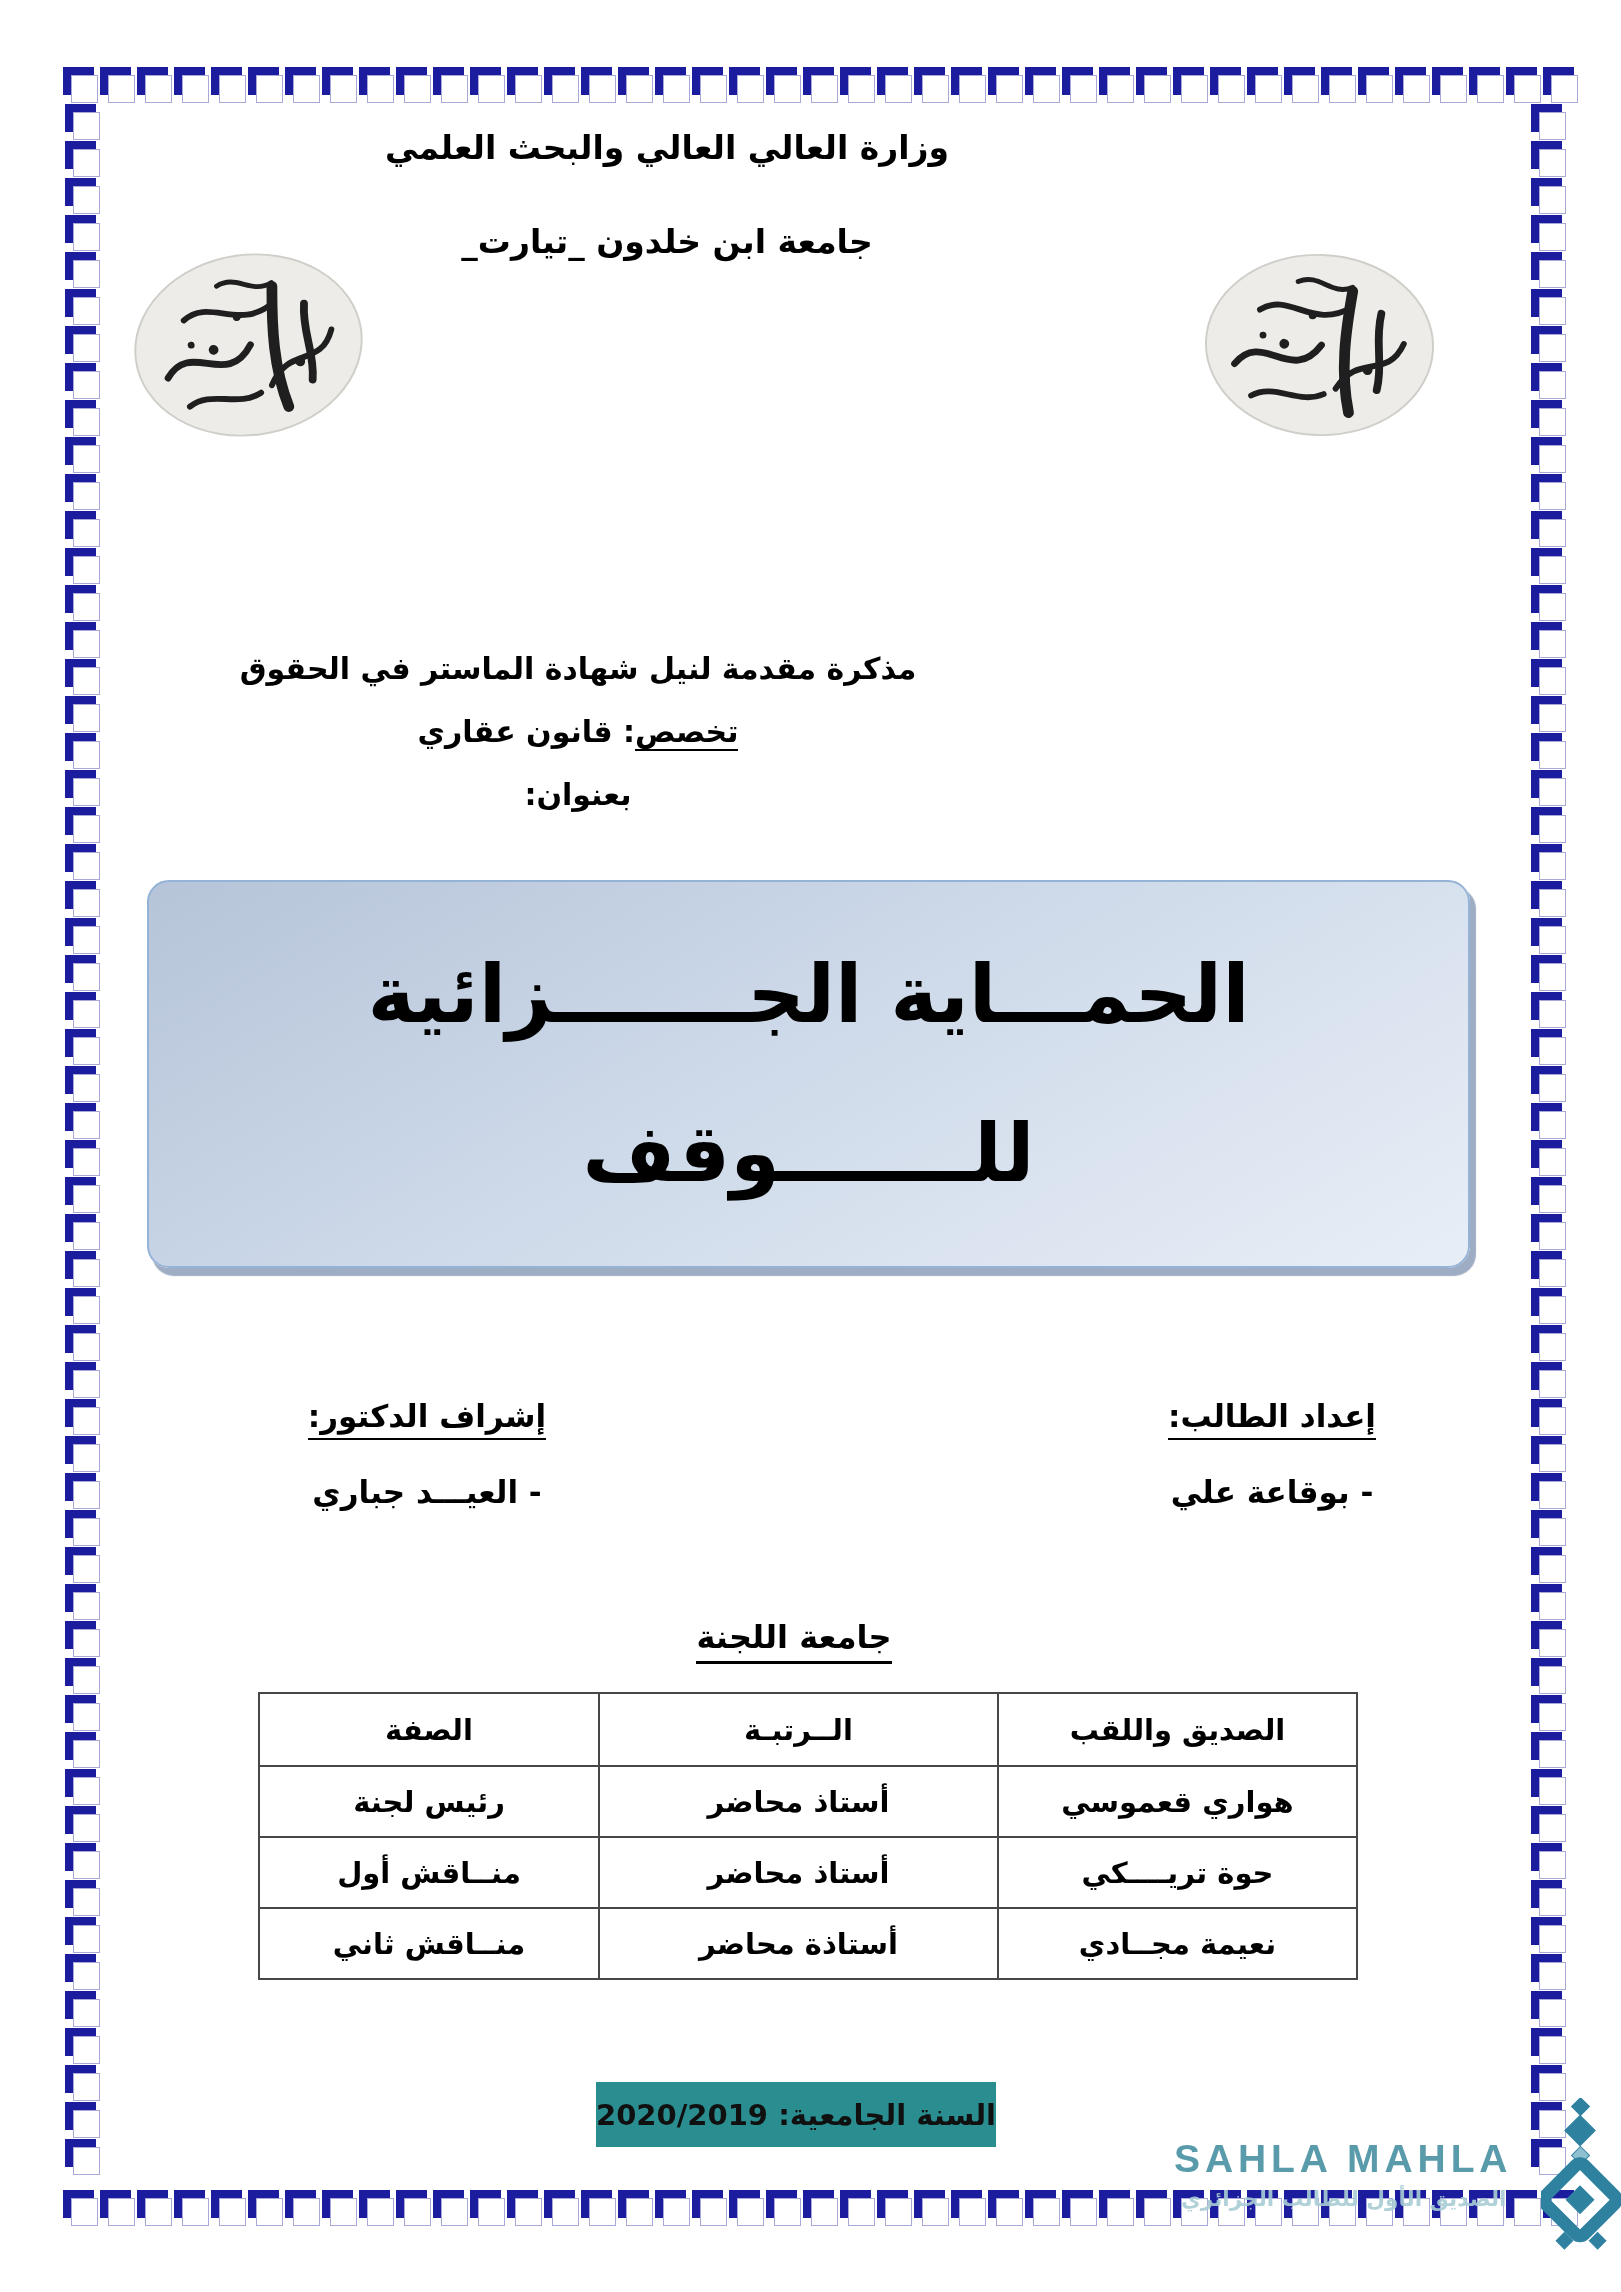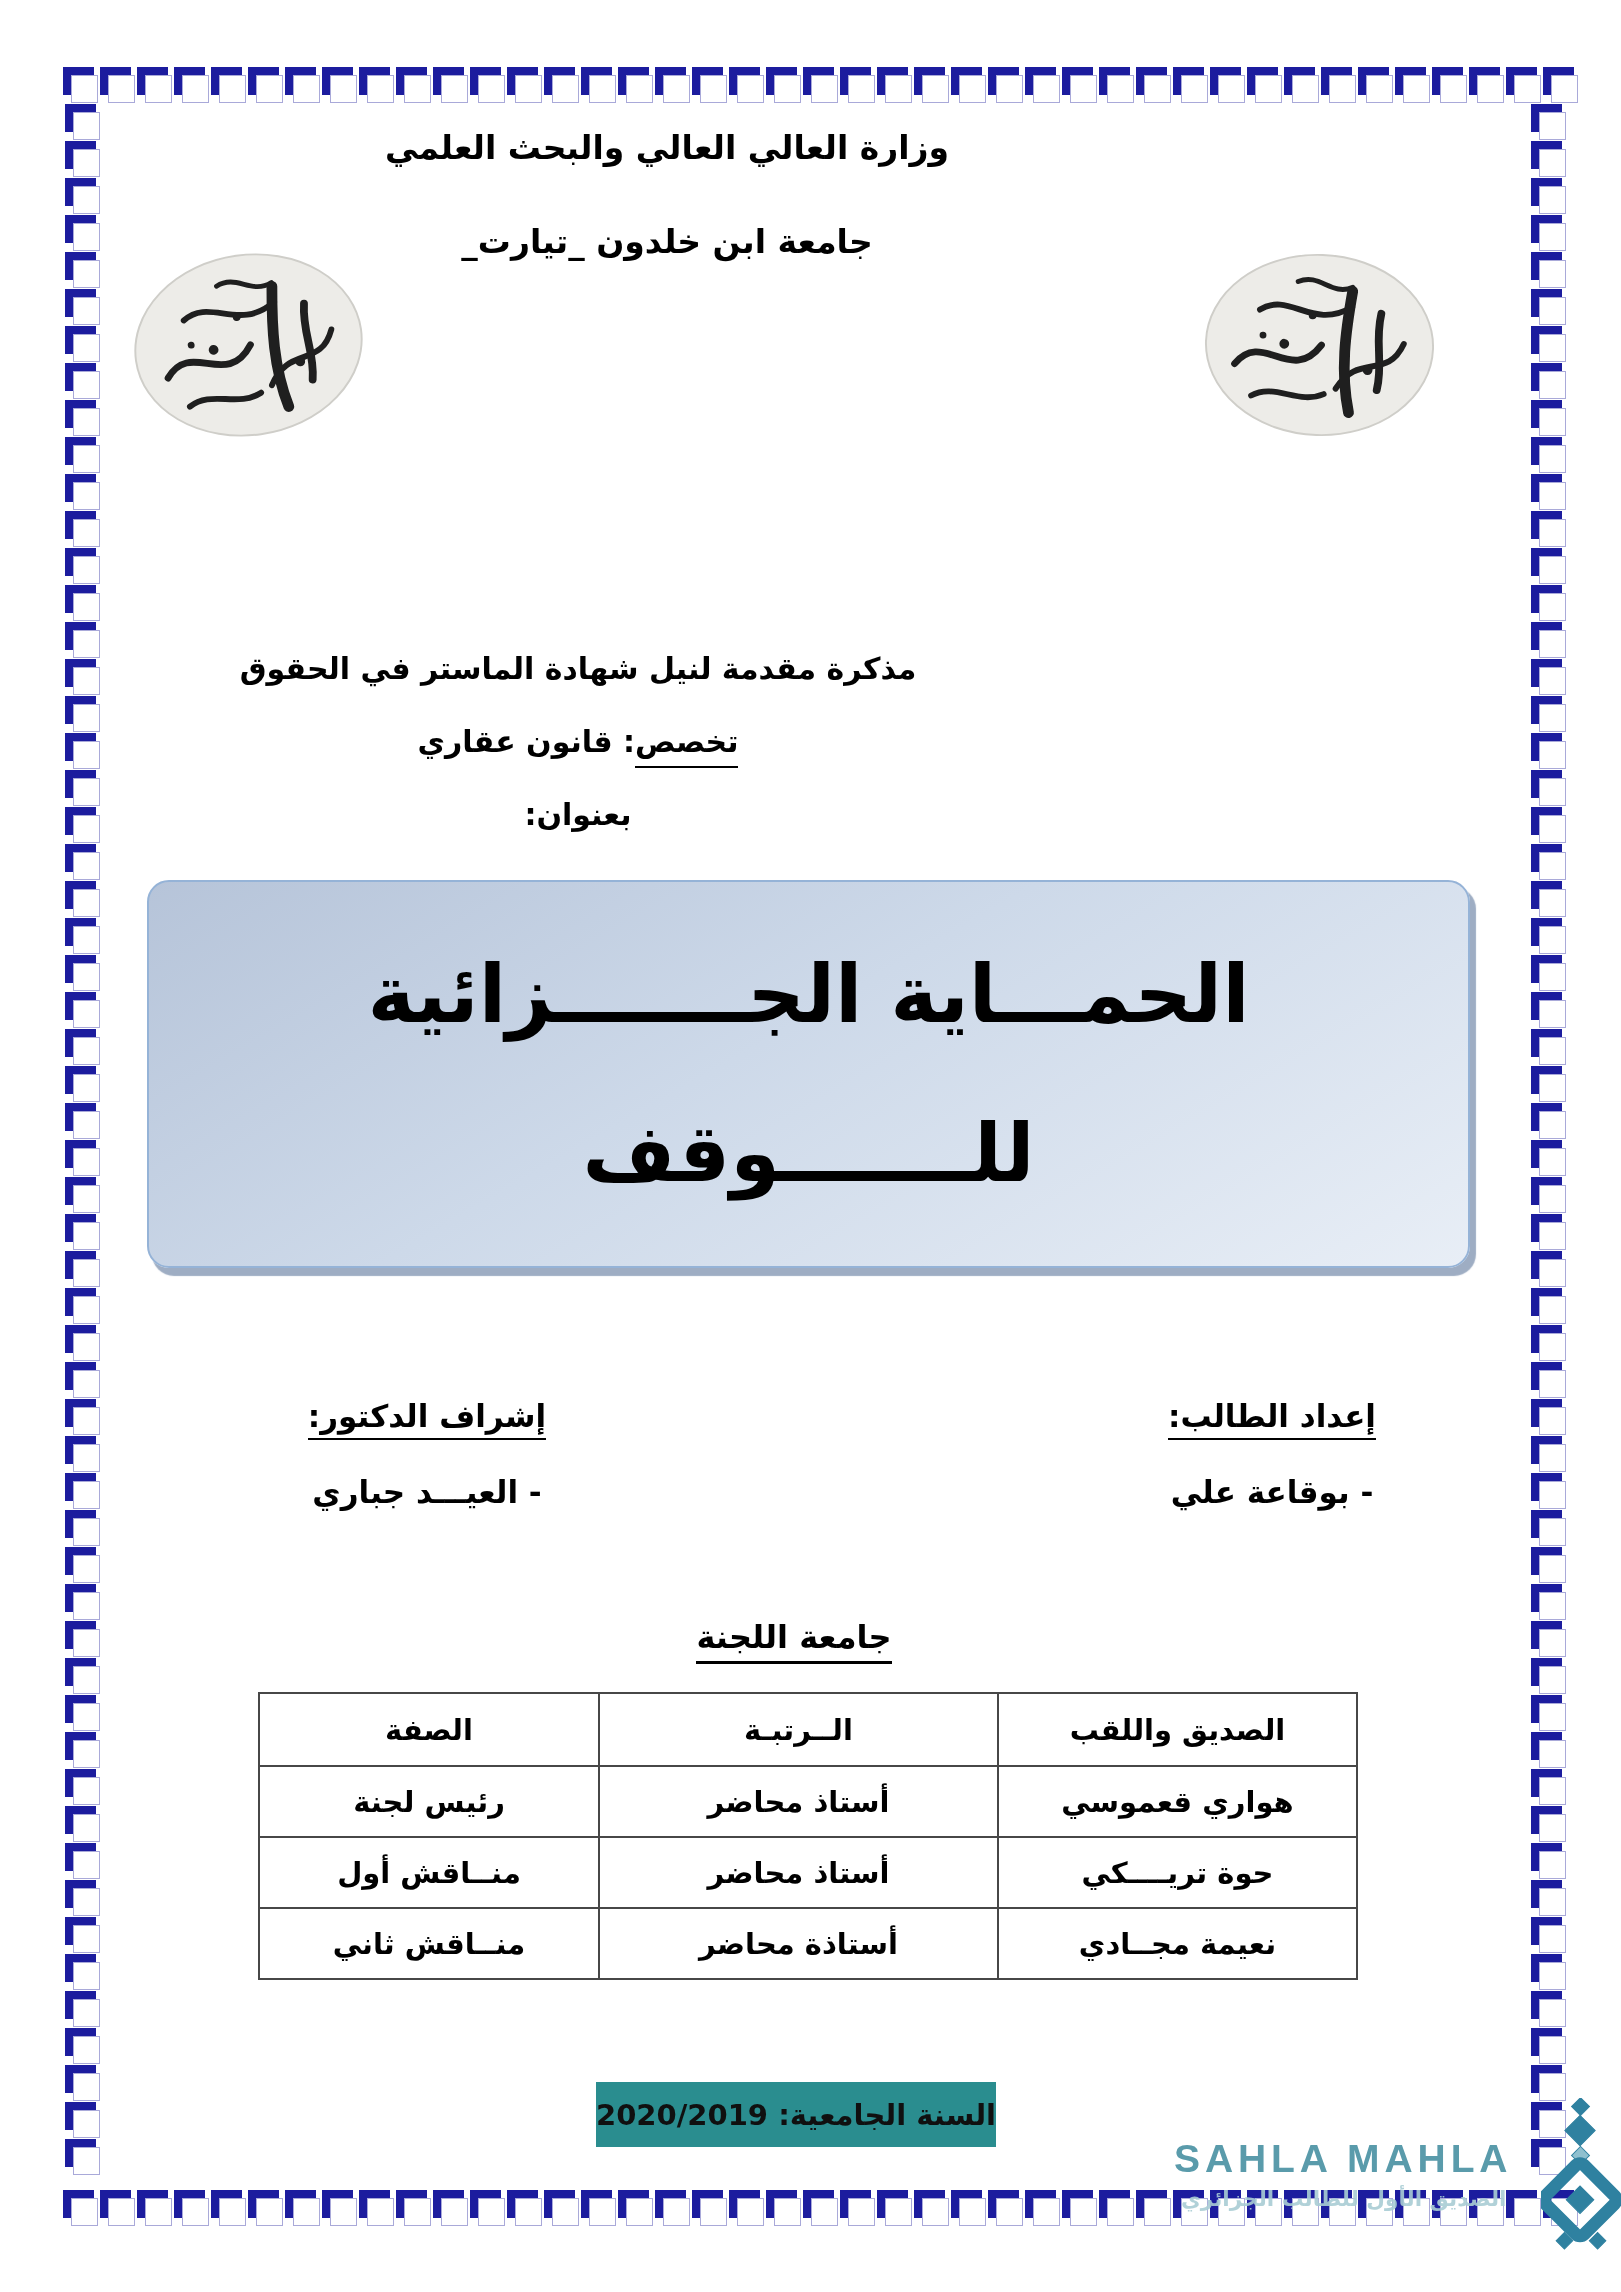--- a/index.html
+++ b/index.html
@@ -36,25 +36,25 @@
     text-align:center;z-index:2;
   }
   .header-line{font-size:33px;font-weight:bold;color:#000;line-height:45px;}
 
   .seal{position:absolute;z-index:2;}
   #seal-left{left:131px;top:251px;transform:rotate(-8deg);}
   #seal-right{left:1202px;top:251px;transform:rotate(2deg);}
 
   .intro-block{
     position:absolute;left:88px;top:647px;width:980px;
-    display:flex;flex-direction:column;gap:30px;
+    display:flex;flex-direction:column;gap:20px;
     text-align:center;z-index:2;
   }
   .intro-line{font-size:30px;font-weight:bold;color:#000;line-height:43px;}
-  .u3{border-bottom:2.9px solid #000;padding-bottom:7px;}
+  .u3{border-bottom:2.9px solid #000;padding-bottom:0;}
 
   .title-box{
     position:absolute;left:147px;top:880px;width:1319px;height:384px;
     border-radius:22px;
     border:2px solid var(--boxborder);
     background:linear-gradient(150deg,var(--boxtop) 0%,#cdd9e9 45%,var(--boxbottom) 100%);
     box-shadow:5.9px 7.8px 1px rgba(125,145,175,0.75);
     display:flex;flex-direction:column;align-items:center;justify-content:center;
     gap:63px;z-index:2;
   }

